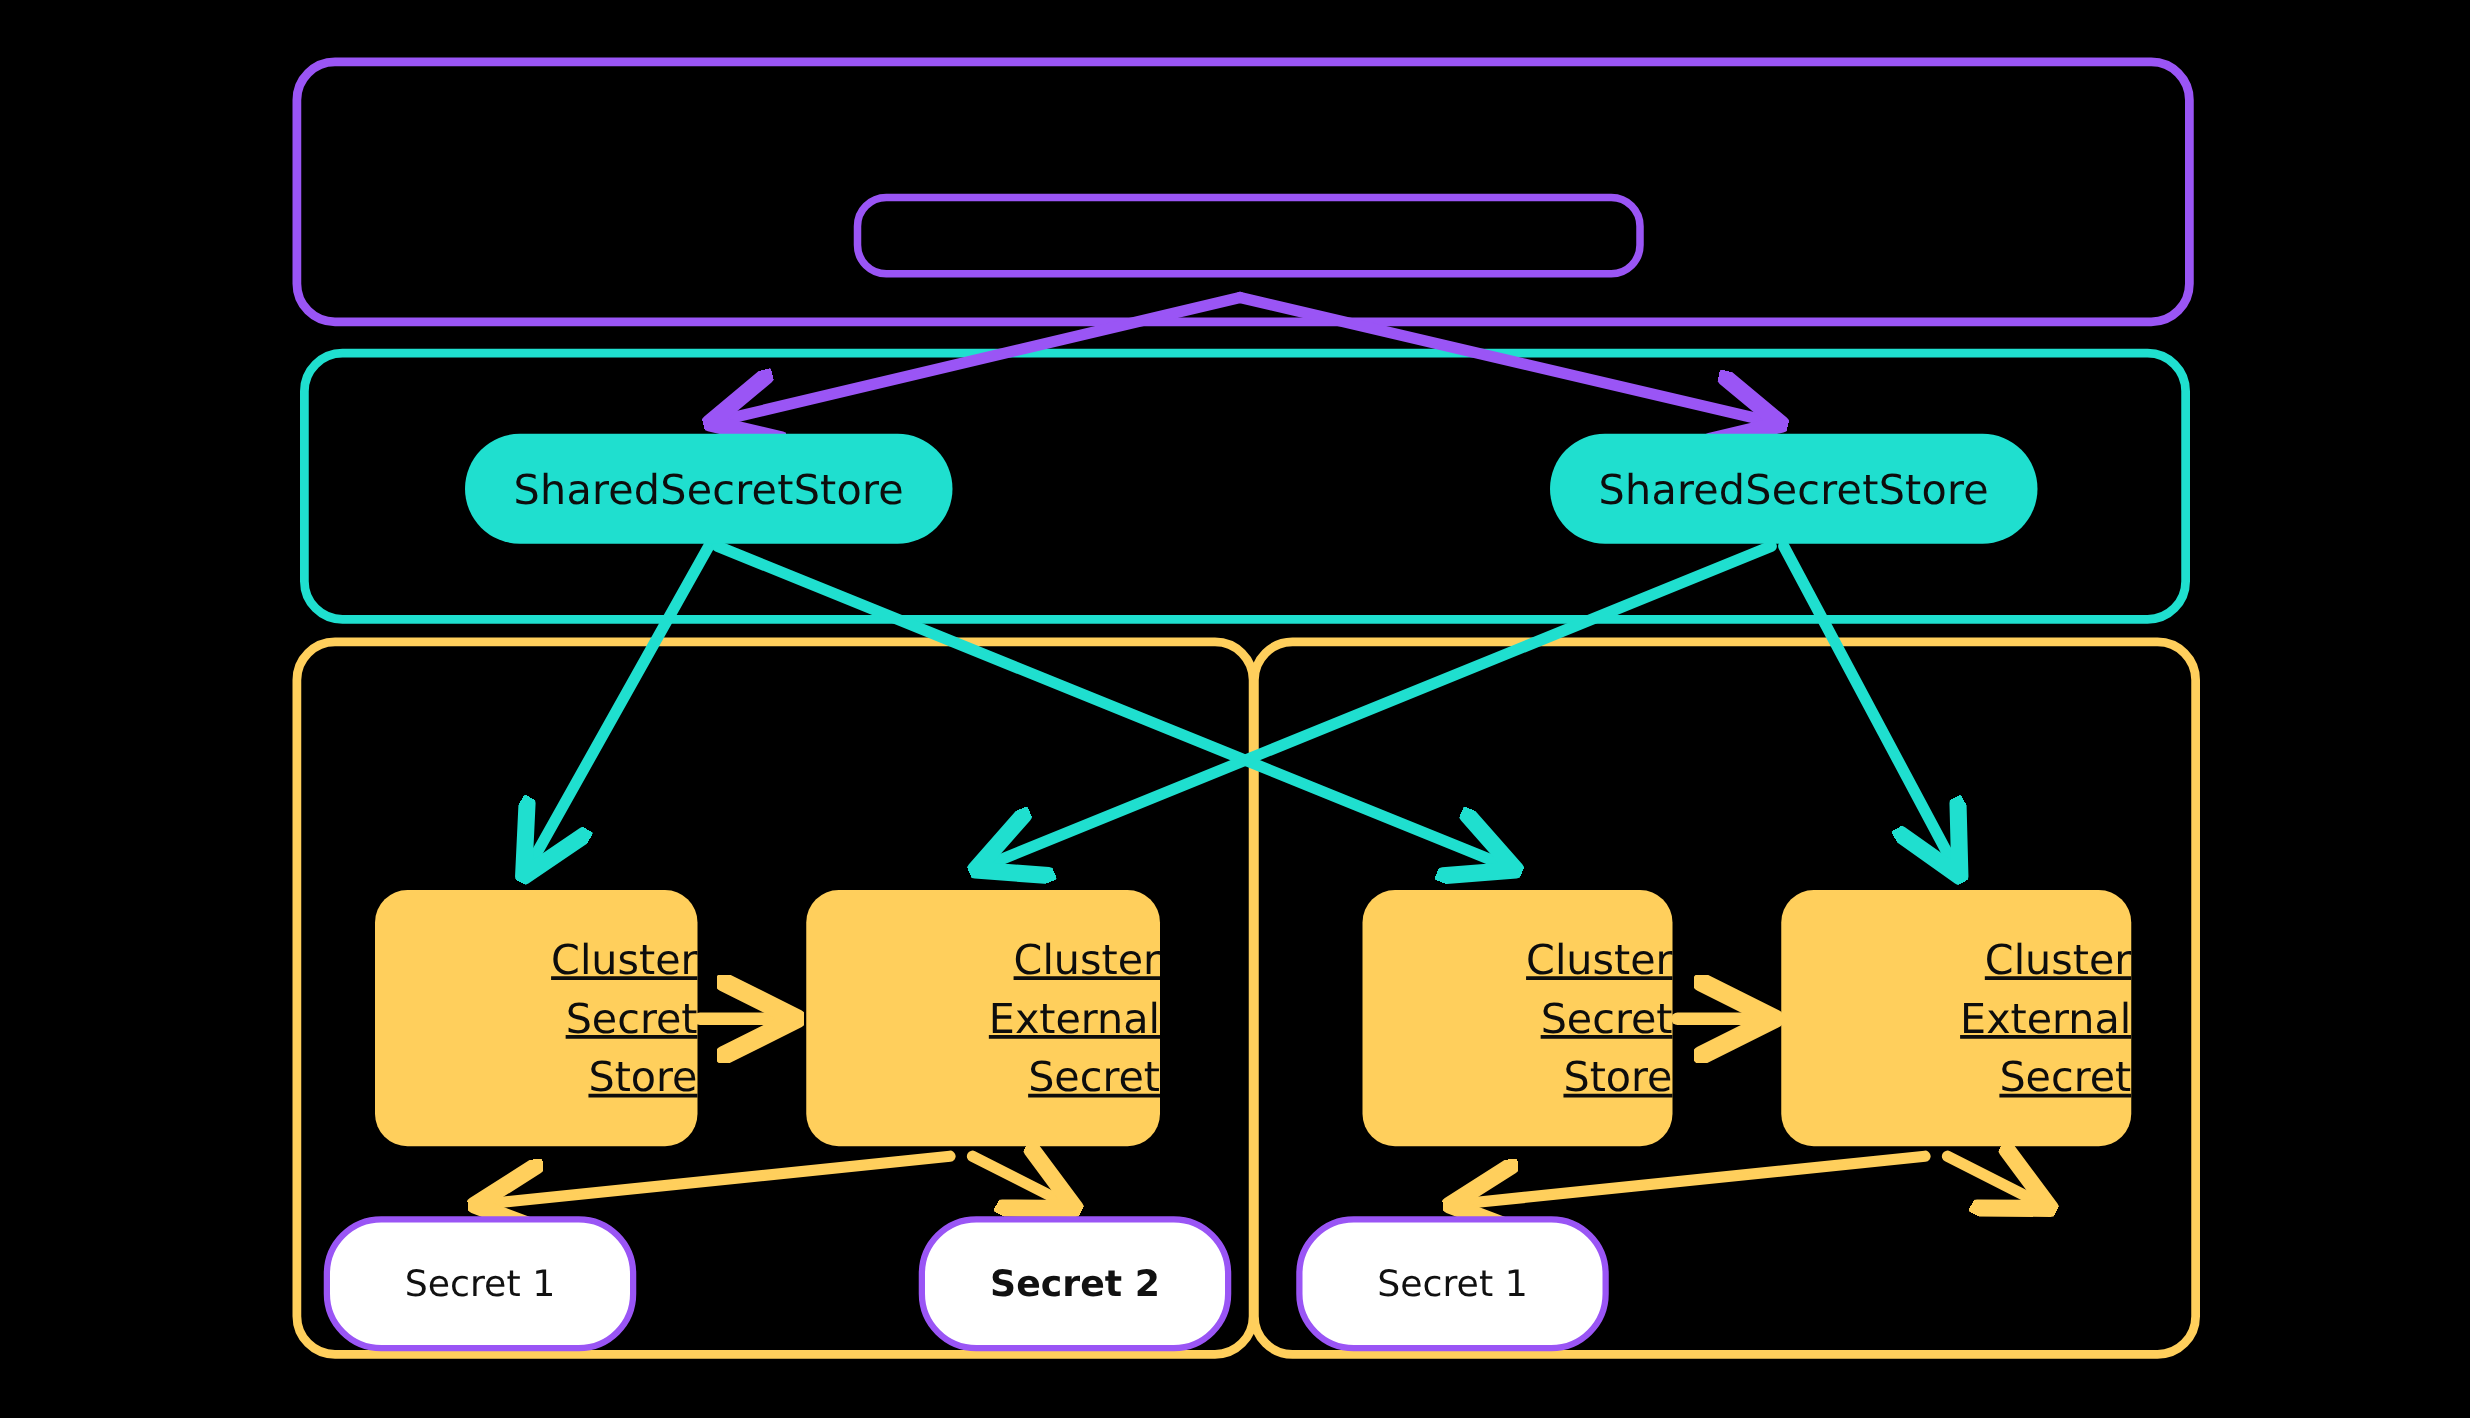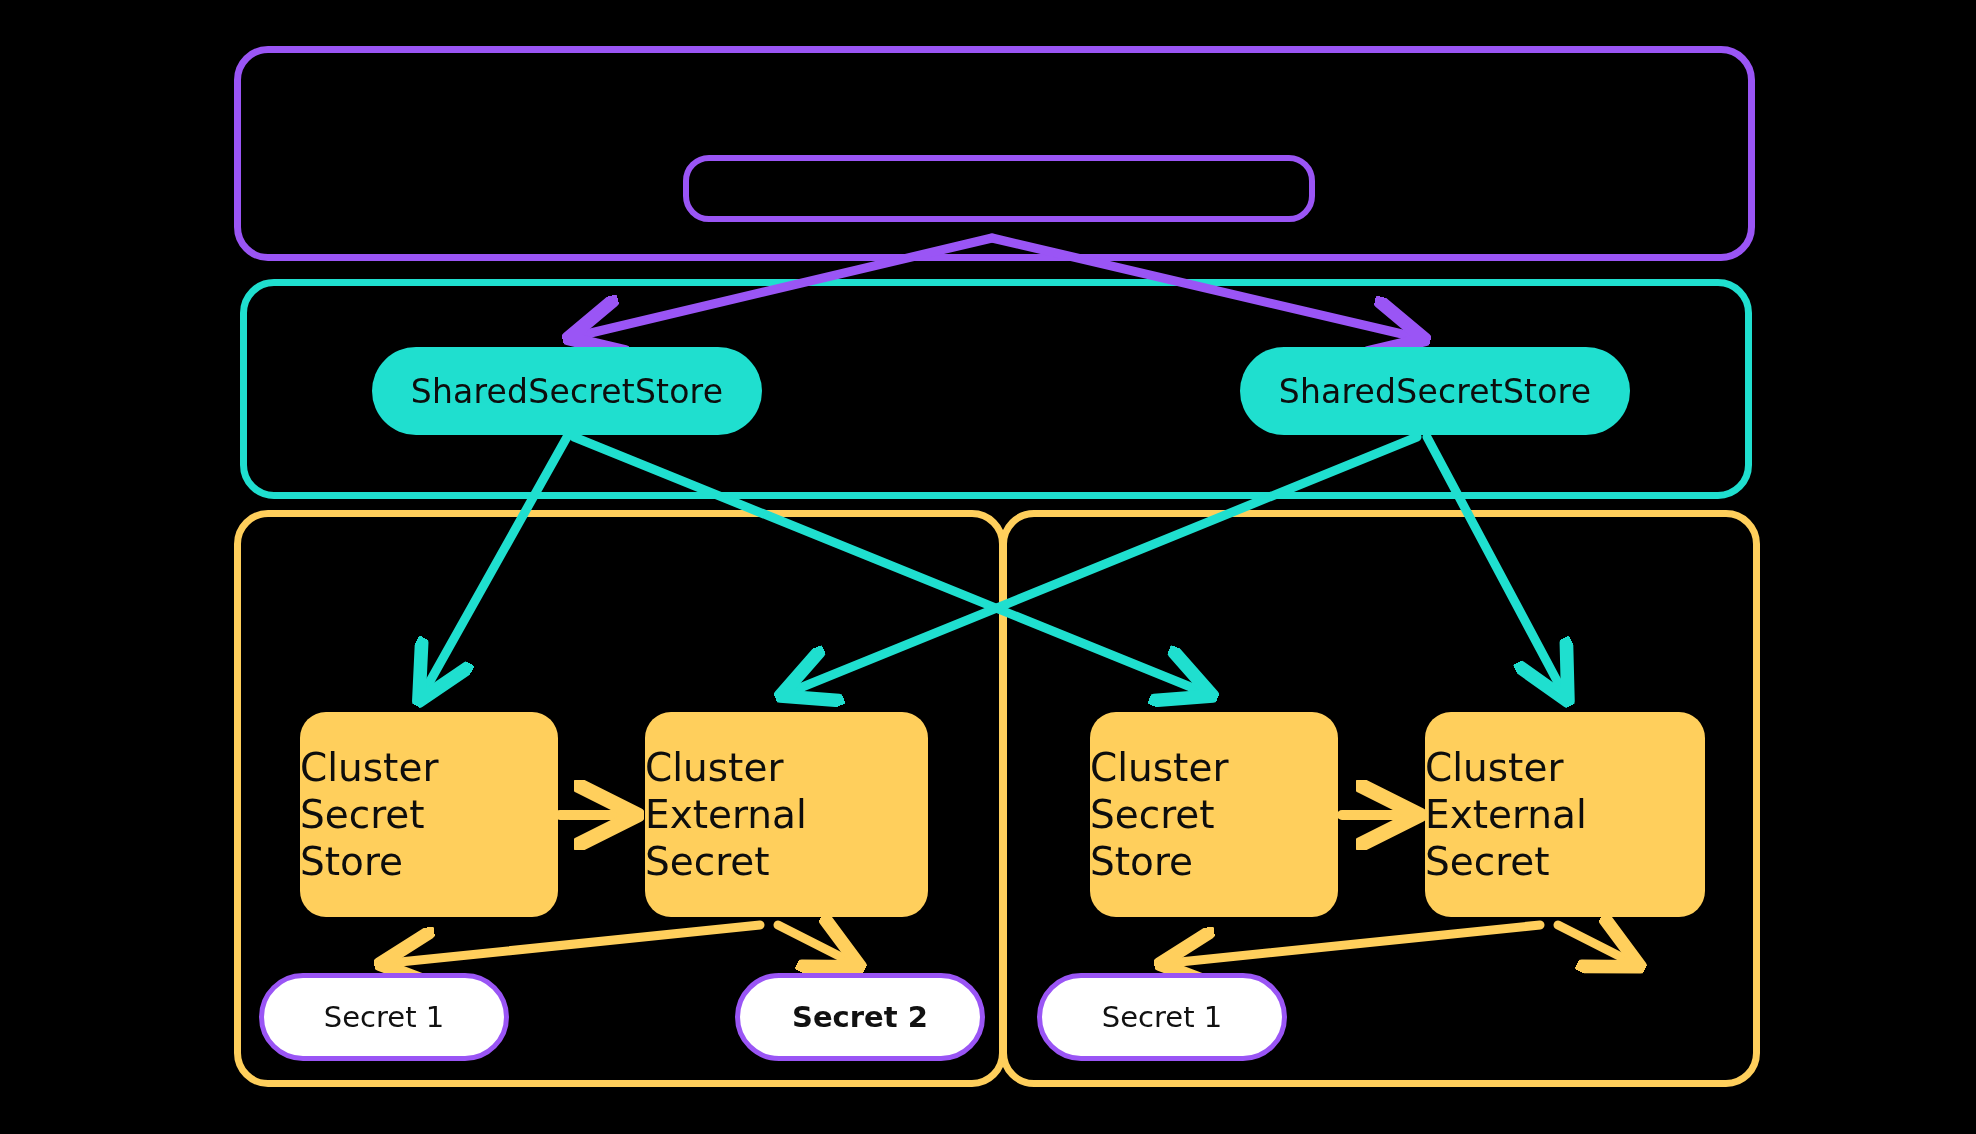--- a/index.html
+++ b/index.html
@@ -82,53 +82,54 @@
     z-index: 3;
   }
 
   
   .node {
     position: absolute;
     box-sizing: border-box;
     display: flex;
     align-items: center;
     justify-content: center;
-    text-align: left;
+    text-align: right;
     color: #0d0d0d;
     z-index: 6;
   }
   .node-shared {
     background: #1fdfcf;
     border-radius: 46px;
     font-size: 33px;
     letter-spacing: 0.2px;
     height: 88px;
   }
   .node-shared-left  { left: 372px;  top: 347px; width: 390px; }
   .node-shared-right { left: 1240px; top: 347px; width: 390px; }
 
   .node-yellow {
     background: #ffcf5c;
     border-radius: 26px;
-    font-size: 39px;
+    font-size: 33px;
     line-height: 47px;
     height: 205px;
+    text-decoration: underline;
   }
   .node-yellow .lines { width: 100%; }
   .node-css-left  { left: 300px;  top: 712px; width: 258px; }
   .node-ces-left  { left: 645px;  top: 712px; width: 283px; }
   .node-css-right { left: 1090px; top: 712px; width: 248px; }
   .node-ces-right { left: 1425px; top: 712px; width: 280px; }
 
   .node-secret {
     background: #ffffff;
     border: 5px solid #9a55f5;
     border-radius: 46px;
     font-size: 29px;
-    height: 88px;
+    height: 108px;
     color: #111111;
   }
   .node-secret-1 { left: 259px;  top: 973px; width: 250px; }
   .node-secret-2 { left: 735px;  top: 973px; width: 250px; font-weight: bold; }
   .node-secret-3 { left: 1037px; top: 973px; width: 250px; }
   .node-secret-4 { left: 1513px; top: 973px; width: 250px; }
 </style>
 </head>
 <body>
 

